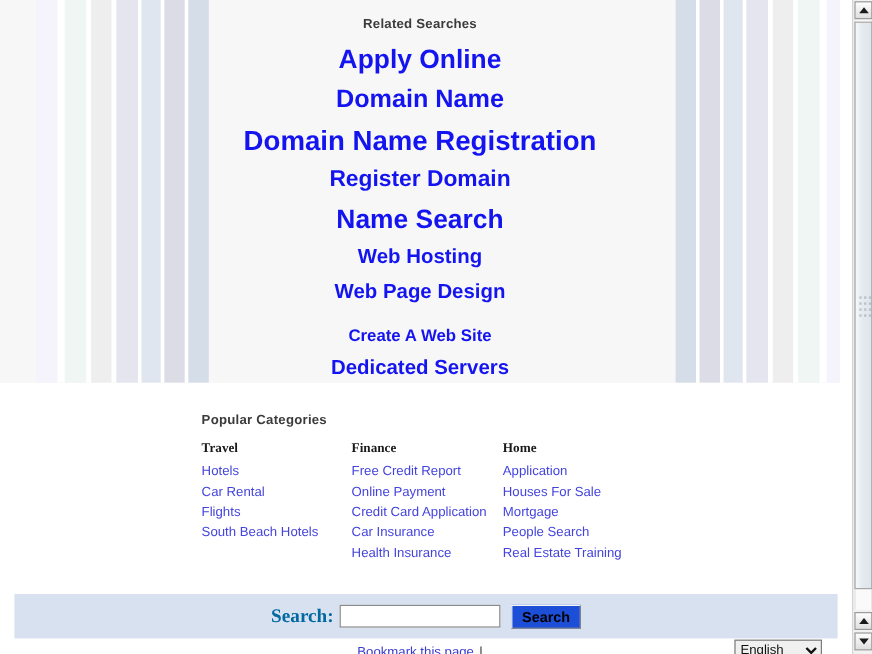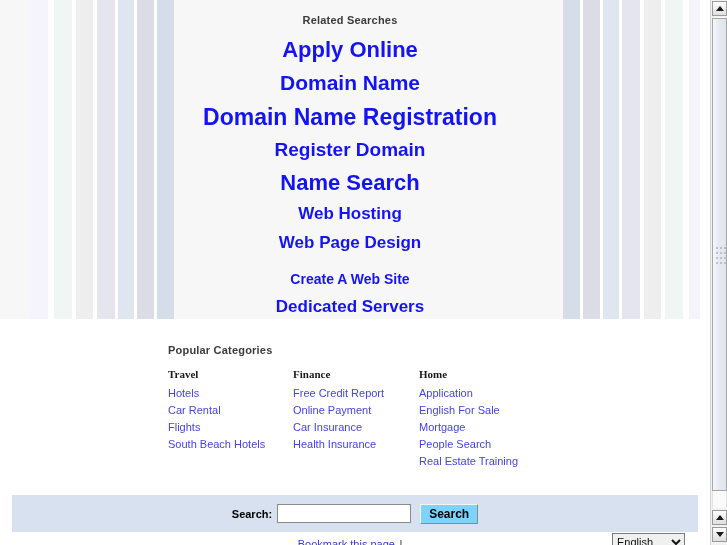--- a/index.html
+++ b/index.html
@@ -118,42 +118,43 @@
     position: absolute;
     left: 0;
     top: 0;
     width: 686px;
     height: 37px;
     display: flex;
     align-items: center;
     justify-content: center;
   }
   #search-label {
-    font-size: 11px;
-    font-weight: bold;
-    color: #000000;
+    font-size: 16px;
+    font-weight: bold;
+    color: #0369a1;
     margin-right: 5px;
+    font-family: Liberation Serif, serif;
   }
   #search-input {
     width: 128px;
     height: 15px;
     font-size: 11px;
     font-family: "Liberation Sans", sans-serif;
     border: 1px solid #8a8a8a;
     background: #ffffff;
     padding: 1px 2px;
     outline: none;
   }
   #search-button {
     margin-left: 9px;
     font-size: 12px;
     font-weight: bold;
     font-family: "Liberation Sans", sans-serif;
     color: #000000;
-    background: #7dd3fc;
+    background: #1d4ed8;
     border: 1px solid #8a8a8a;
     border-top-color: #f4f4f4;
     border-left-color: #f4f4f4;
     padding: 2px 8px;
     cursor: pointer;
   }
 
   
   #footer {
     position: absolute;
@@ -323,28 +324,29 @@
         <a class="cat-link" href="#">Hotels</a>
         <a class="cat-link" href="#">Car Rental</a>
         <a class="cat-link" href="#">Flights</a>
         <a class="cat-link" href="#">South Beach Hotels</a>
       </div>
 
       <div class="cat-col wide">
         <div class="cat-head">Finance</div>
         <a class="cat-link" href="#">Free Credit Report</a>
         <a class="cat-link" href="#">Online Payment</a>
+        <a class="cat-link" href="#">Credit Card Application</a>
         <a class="cat-link" href="#">Car Insurance</a>
         <a class="cat-link" href="#">Health Insurance</a>
       </div>
 
       <div class="cat-col">
         <div class="cat-head">Home</div>
         <a class="cat-link" href="#">Application</a>
-        <a class="cat-link" href="#">English For Sale</a>
+        <a class="cat-link" href="#">Houses For Sale</a>
         <a class="cat-link" href="#">Mortgage</a>
         <a class="cat-link" href="#">People Search</a>
         <a class="cat-link" href="#">Real Estate Training</a>
       </div>
 
     </div>
   </div>
 
   <div id="search-band" style="background: rgb(215, 225, 240);">
     <div id="search-row">

